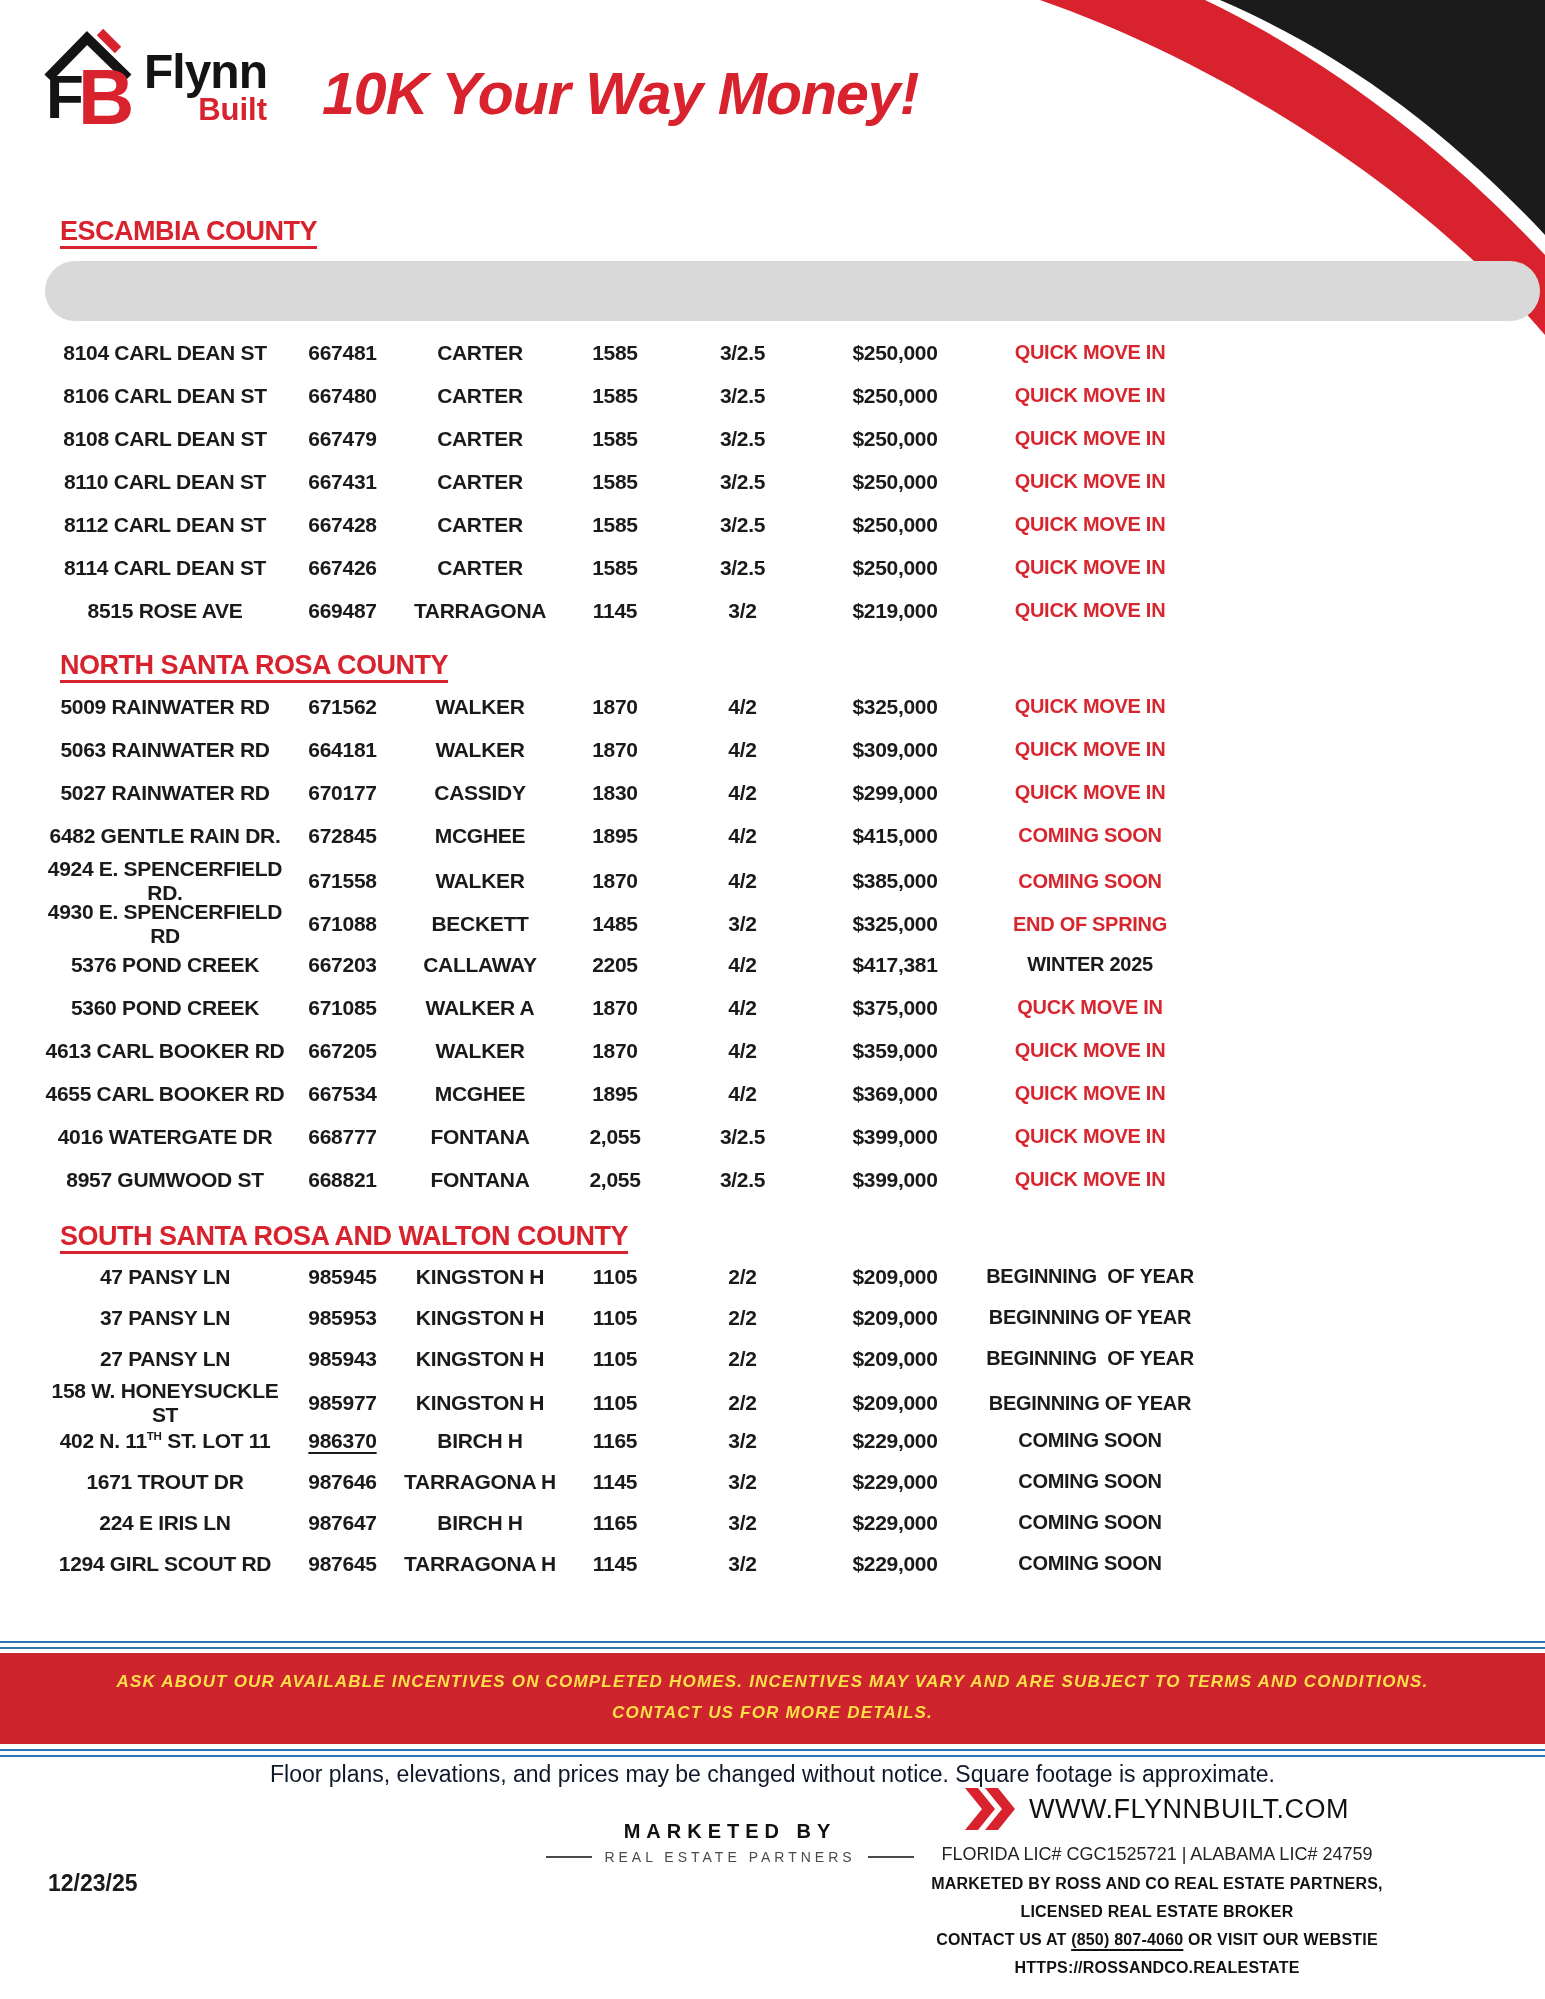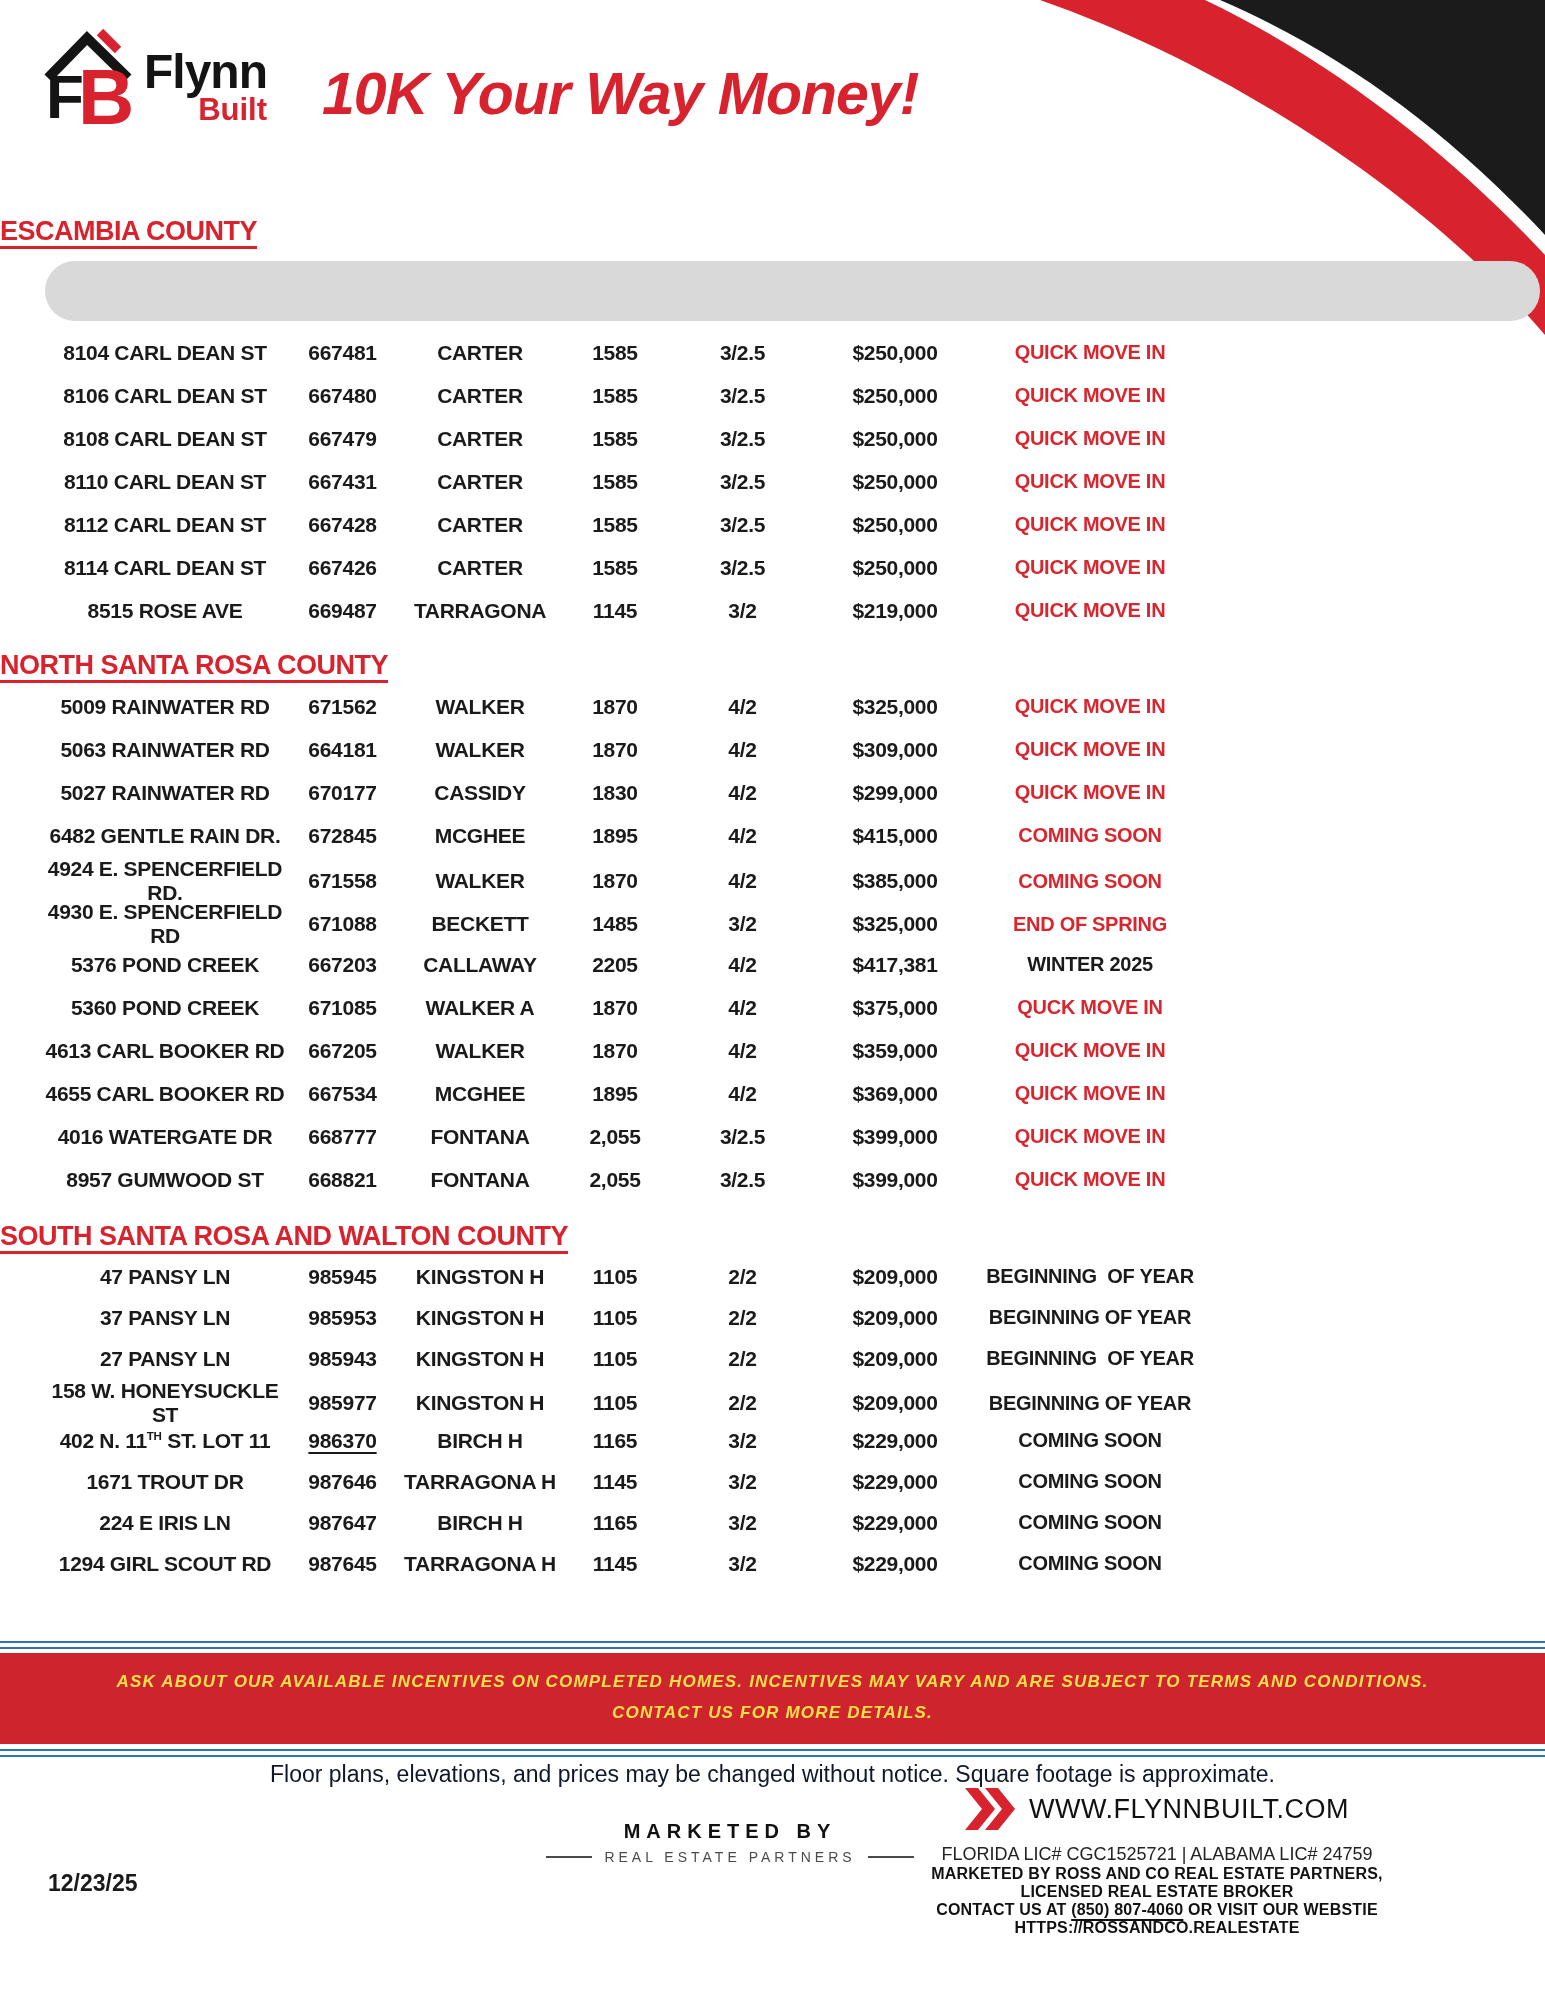--- a/index.html
+++ b/index.html
@@ -11,21 +11,21 @@
 
   
   .logo-block { position:absolute; left:40px; top:20px; display:flex; align-items:flex-start; }
   .logo-text { margin-left:4px; margin-top:28px; }
   .logo-flynn { font-size:48px; font-weight:bold; color:#141414; letter-spacing:-1px; line-height:1;text-align:right; }
   .logo-built { font-size:31px; font-weight:bold; color:#D8232E; line-height:1; text-align:right; margin-top:-2px; }
   .page-title { position:absolute; left:322px; top:60px; font-size:59px; font-weight:bold; font-style:italic; color:#D8232E; letter-spacing:-1px; }
 
   
   .content { position:absolute; top:0; left:0; width:100%; padding-top:218px; }
-  .sec-heading { font-size:27px; font-weight:bold; color:#D8232E; letter-spacing:-0.5px;
+  .sec-heading { margin-left:60px; font-size:27px; font-weight:bold; color:#D8232E; letter-spacing:-0.5px;
                  text-decoration:underline; text-decoration-thickness:3px; text-underline-offset:6px; display:inline-block; }
   .sec-heading-wrap { line-height:1; }
   .thead { margin:16px 0 10px 45px; width:1495px; height:60px; background:#D9D9D9; border-radius:32px;
            display:grid; grid-template-columns:240px 115px 160px 110px 145px 160px 230px; align-items:center; }
   .thead .hcell { text-align:center; font-size:28px; font-weight:bold; color:#D8262F; letter-spacing:-0.5px; }
   .trow { margin-left:45px; display:grid; grid-template-columns:240px 115px 160px 110px 145px 160px 230px;
           align-items:center; height:43px; }
   .rows-s3 .trow { height:41px; }
   .cell { text-align:center; font-size:21px; font-weight:bold; color:#1a1a1a; letter-spacing:-0.3px; white-space:pre-wrap; }
   .cell sup { font-size:0.55em; }
@@ -54,21 +54,21 @@
   .and-badge { background:#3a3a3a; color:#fff; display:inline-flex; flex-direction:column; align-items:center;
                justify-content:center; padding:4px 5px; margin:0 8px; }
   .and-badge span { font-size:8px; line-height:9px; font-weight:bold; }
   .partners-line { margin-top:6px; font-size:14px; letter-spacing:4px; color:#4a4a4a; display:flex; align-items:center; justify-content:center; gap:12px; }
   .dash { display:inline-block; width:46px; height:2px; background:#4a4a4a; }
 
   .flynn-block { position:absolute; right:68px; top:0; width:640px; text-align:center; }
   .site-row { display:flex; align-items:center; justify-content:center; gap:14px; }
   .site-url { font-size:27px; color:#111; letter-spacing:0.5px; font-weight:normal; }
   .lic-row { margin-top:14px; font-size:18px; color:#222; }
-  .bold-line { font-size:16px; font-weight:bold; color:#111; letter-spacing:0.2px; }
+  .bold-line { margin-top:10px; font-size:16px; font-weight:bold; color:#111; letter-spacing:0.2px; }
 </style>
 </head>
 <body>
 
 <div class="page">
 
   <svg class="corner" viewBox="0 0 510 360">
     <path d="M5,0 L170,0 C300,62 420,158 510,255 L510,335 C400,205 210,72 5,0 Z" fill="#D8232E"></path>
     <path d="M185,0 L510,0 L510,235 C410,128 305,52 185,0 Z" fill="#1b1b1b"></path>
   </svg>

